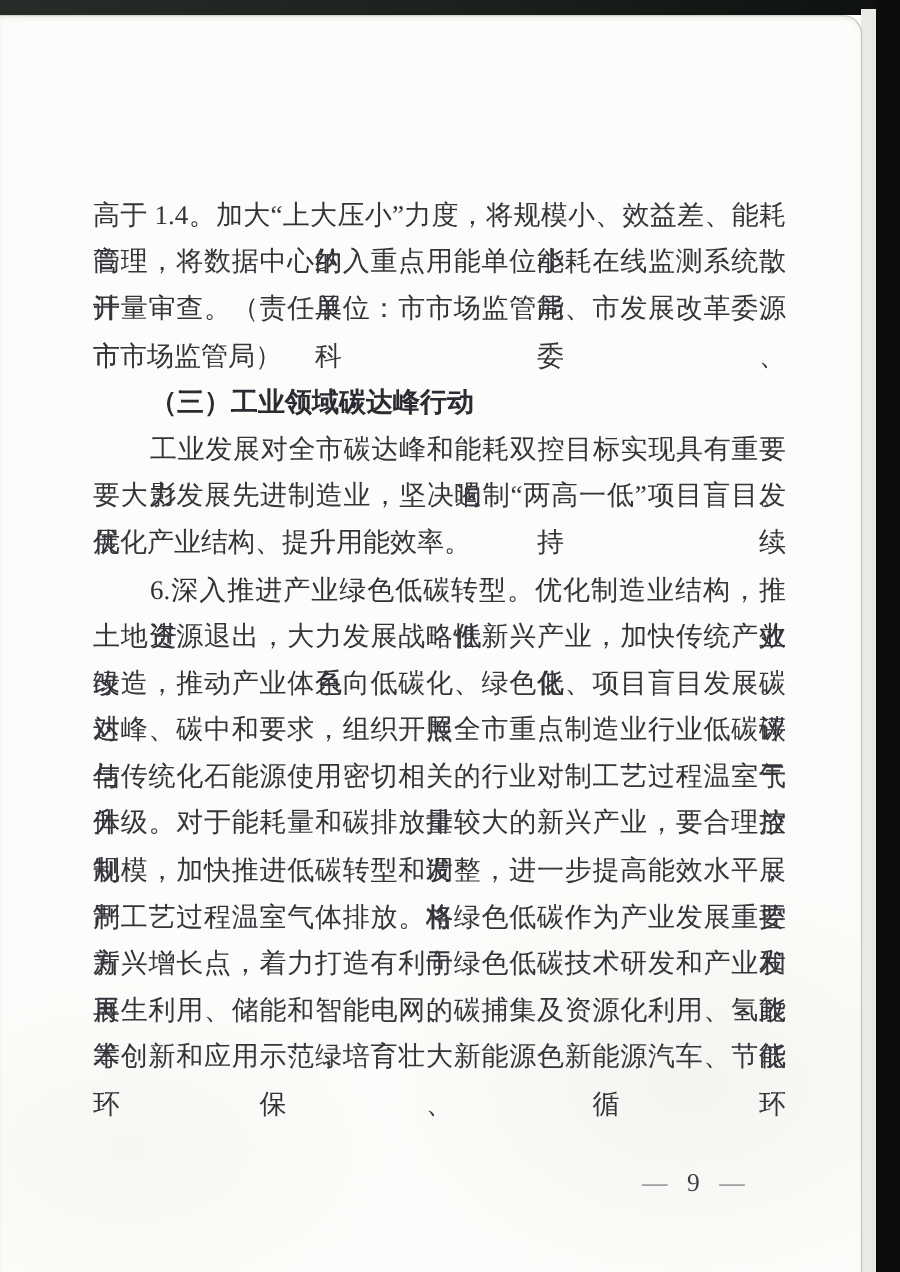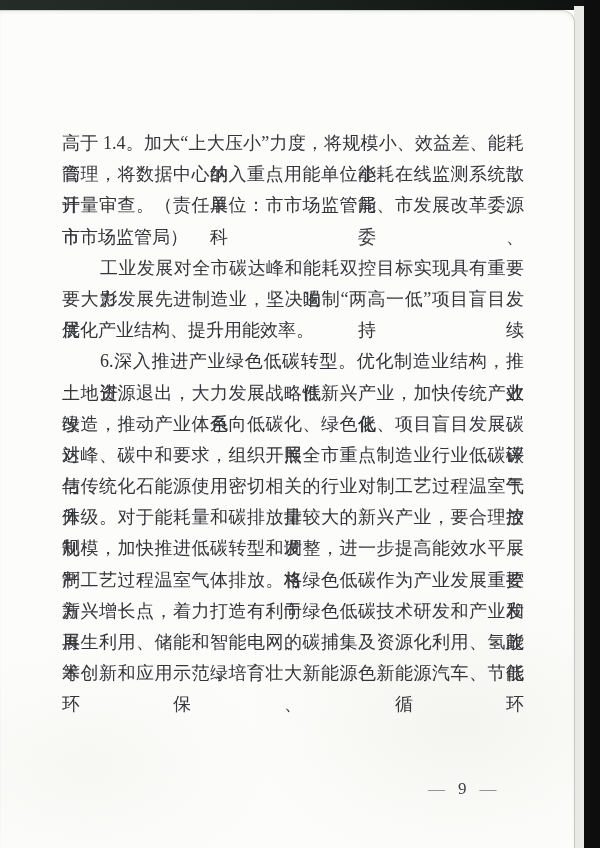--- a/index.html
+++ b/index.html
@@ -62,20 +62,21 @@
 <div class="band-top"></div>
 <div class="band-right-black"></div>
 <div class="band-right-strip"></div>
 
 <div class="page">
   <div class="textarea">
     <div class="line">高于 1.4。加大“上大压小”力度，将规模小、效益差、能耗高的小散</div>
     <div class="line">管理，将数据中心纳入重点用能单位能耗在线监测系统，开展能源</div>
     <div class="line">计量审查。（责任单位：市市场监管局、市发展改革委、市科委、</div>
     <div class="line para-end">市市场监管局）</div>
+    <div class="line heading">（三）工业领域碳达峰行动</div>
     <div class="line indent">工业发展对全市碳达峰和能耗双控目标实现具有重要影响。</div>
     <div class="line">要大力发展先进制造业，坚决遏制“两高一低”项目盲目发展，持续</div>
     <div class="line para-end">优化产业结构、提升用能效率。</div>
     <div class="line indent"><span class="kai">6.深入推进产业绿色低碳转型。</span><span>优化制造业结构，推进低效</span></div>
     <div class="line">土地资源退出，大力发展战略性新兴产业，加快传统产业绿色低碳</div>
     <div class="line">改造，推动产业体系向低碳化、绿色化、项目盲目发展。对照碳</div>
     <div class="line">达峰、碳中和要求，组织开展全市重点制造业行业低碳评估，对于</div>
     <div class="line">与传统化石能源使用密切相关的行业，制工艺过程温室气体排放</div>
     <div class="line">升级。对于能耗量和碳排放量较大的新兴产业，要合理控制发展</div>
     <div class="line">规模，加快推进低碳转型和调整，进一步提高能效水平，严格控</div>

